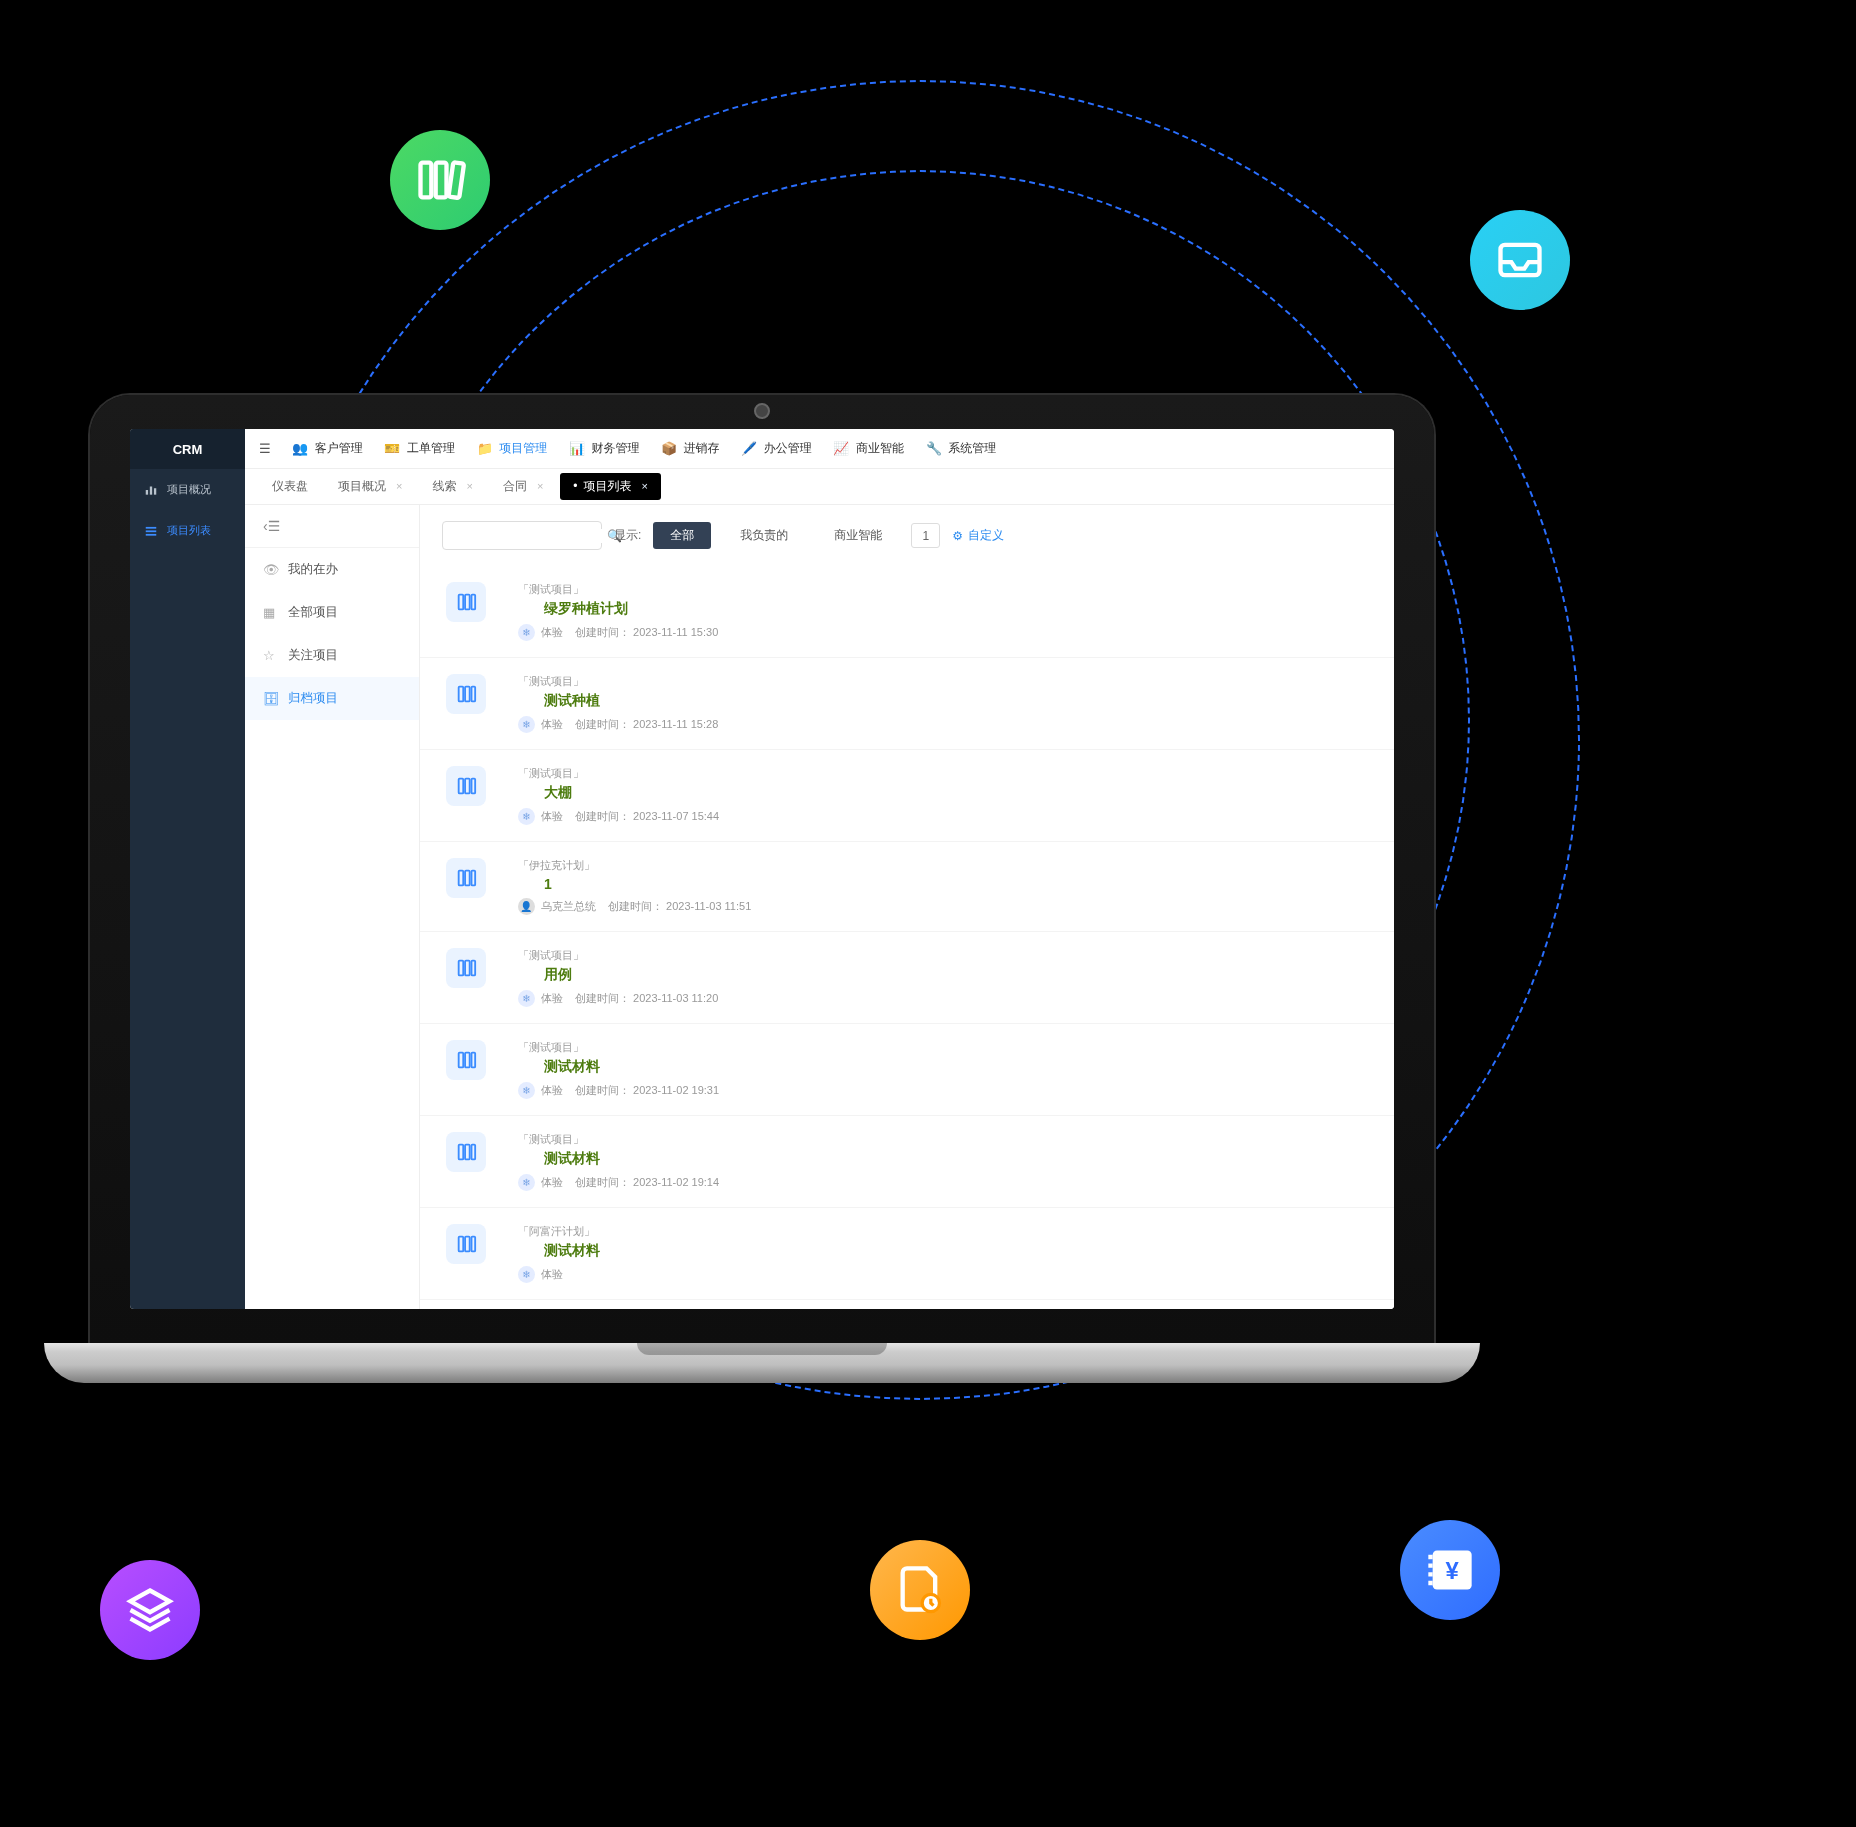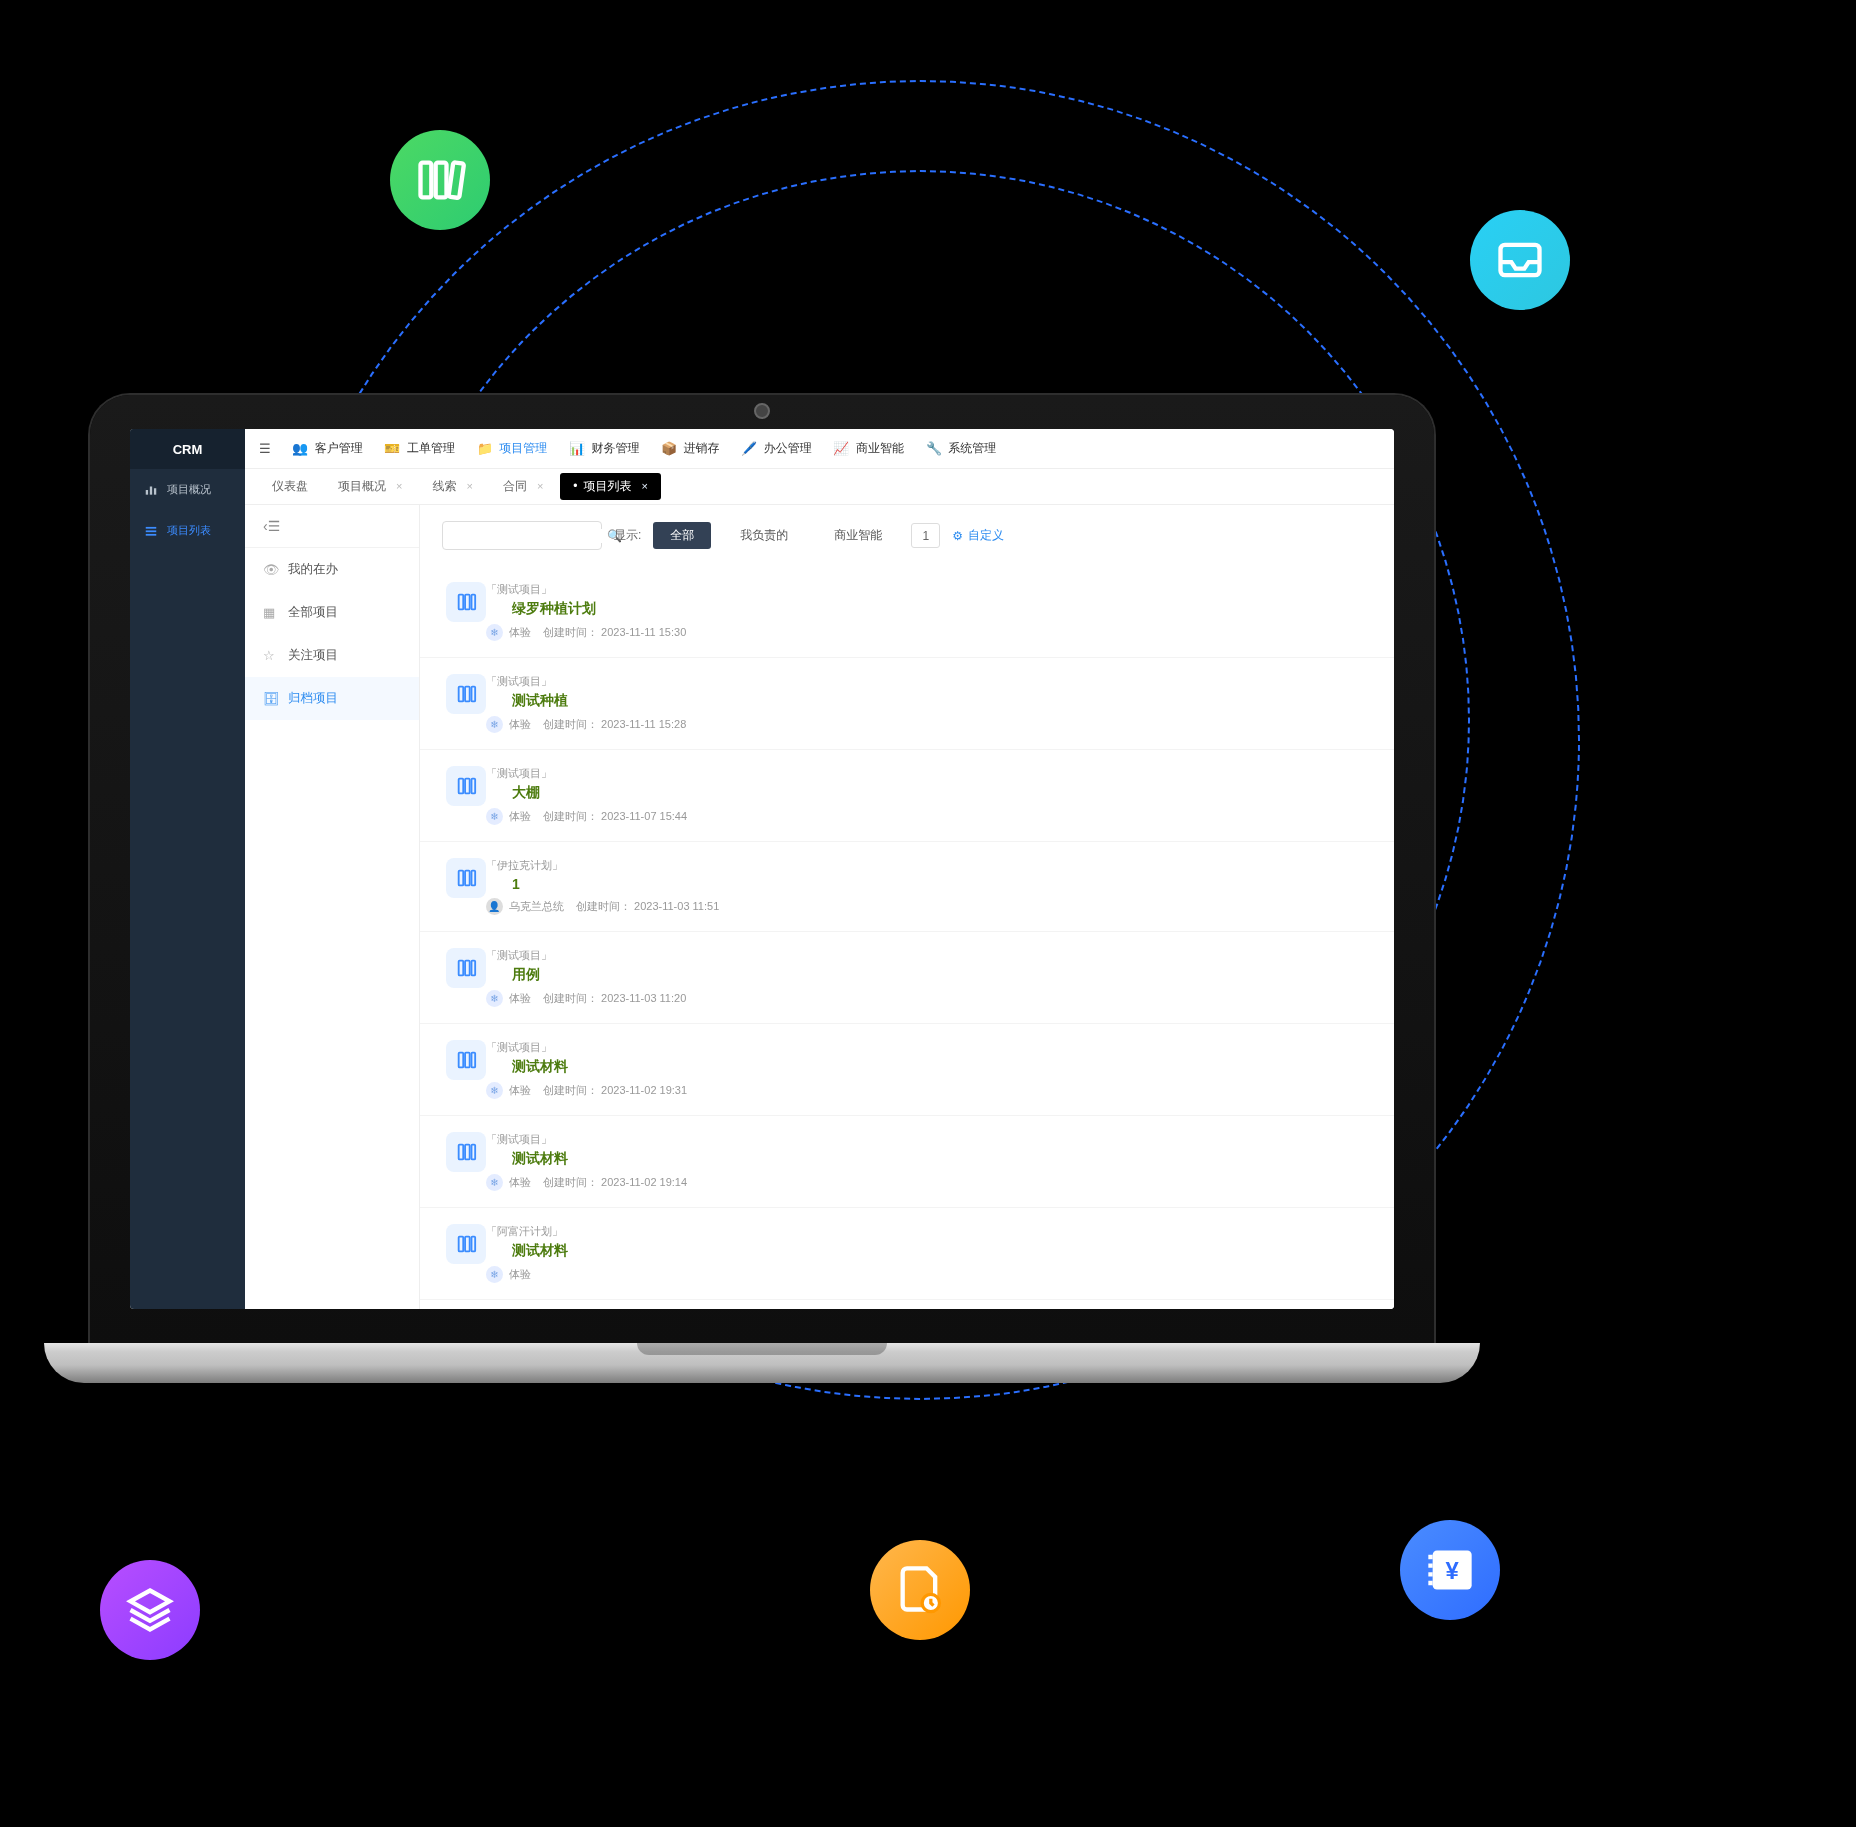--- a/index.html
+++ b/index.html
@@ -54,21 +54,21 @@
     .list-area { flex:1; background:#fff; overflow-y:auto;}
     .filters { display:flex; align-items:center; gap:12px; padding:16px 22px;}
     .searchbox { width:160px; height:29px; border:1px solid #ddd; border-radius:4px; display:flex; align-items:center; padding:0 9px; font-size:12px;}
     .searchbox input { border:none; outline:none; flex:1; font-size:12px;}
     .searchbox .sglyph { color:#bbb; font-size:12px;}
     .flabel { font-size:12px; color:#666;}
     .chip { padding:5px 17px; font-size:12px; color:#555; border-radius:3px; cursor:pointer;}
     .chip.dark { background:#334155; color:#fff;}
     .small-chip { width:29px; height:25px; border:1px solid #ddd; border-radius:3px; display:flex; align-items:center; justify-content:center; font-size:12px; color:#666;}
     .custom-link { color:#2d8cf0; font-size:12px; cursor:pointer; display:flex; align-items:center; gap:5px;}
-    .proj { display:flex; gap:0; padding:16px 26px; border-bottom:1px solid #f3f3f3;}
+    .proj { display:flex; gap:32px; padding:16px 26px; border-bottom:1px solid #f3f3f3;}
     .proj .badge { width:40px; height:40px; background:#eaf3ff; border-radius:8px; display:flex; align-items:center; justify-content:center; color:#3b8cff; flex-shrink:0;}
     .proj .info { flex:1;}
     .proj .cat { font-size:11px; color:#999;}
     .proj .title { font-size:14px; font-weight:600; color:#4d7c0f; margin:3px 0 6px;padding-left:26px;}
     .proj .meta { font-size:11px; color:#999; display:flex; align-items:center; gap:12px;}
     .proj .meta .u { display:flex; align-items:center; gap:6px;}
     .proj .meta .ava { width:17px; height:17px; border-radius:50%; background:#e4ecff; display:flex; align-items:center; justify-content:center; font-size:10px; color:#7ba6e6;}
     .proj .meta .ava.gray { background:#ddd; color:#999;}
   </style>
 </head>

